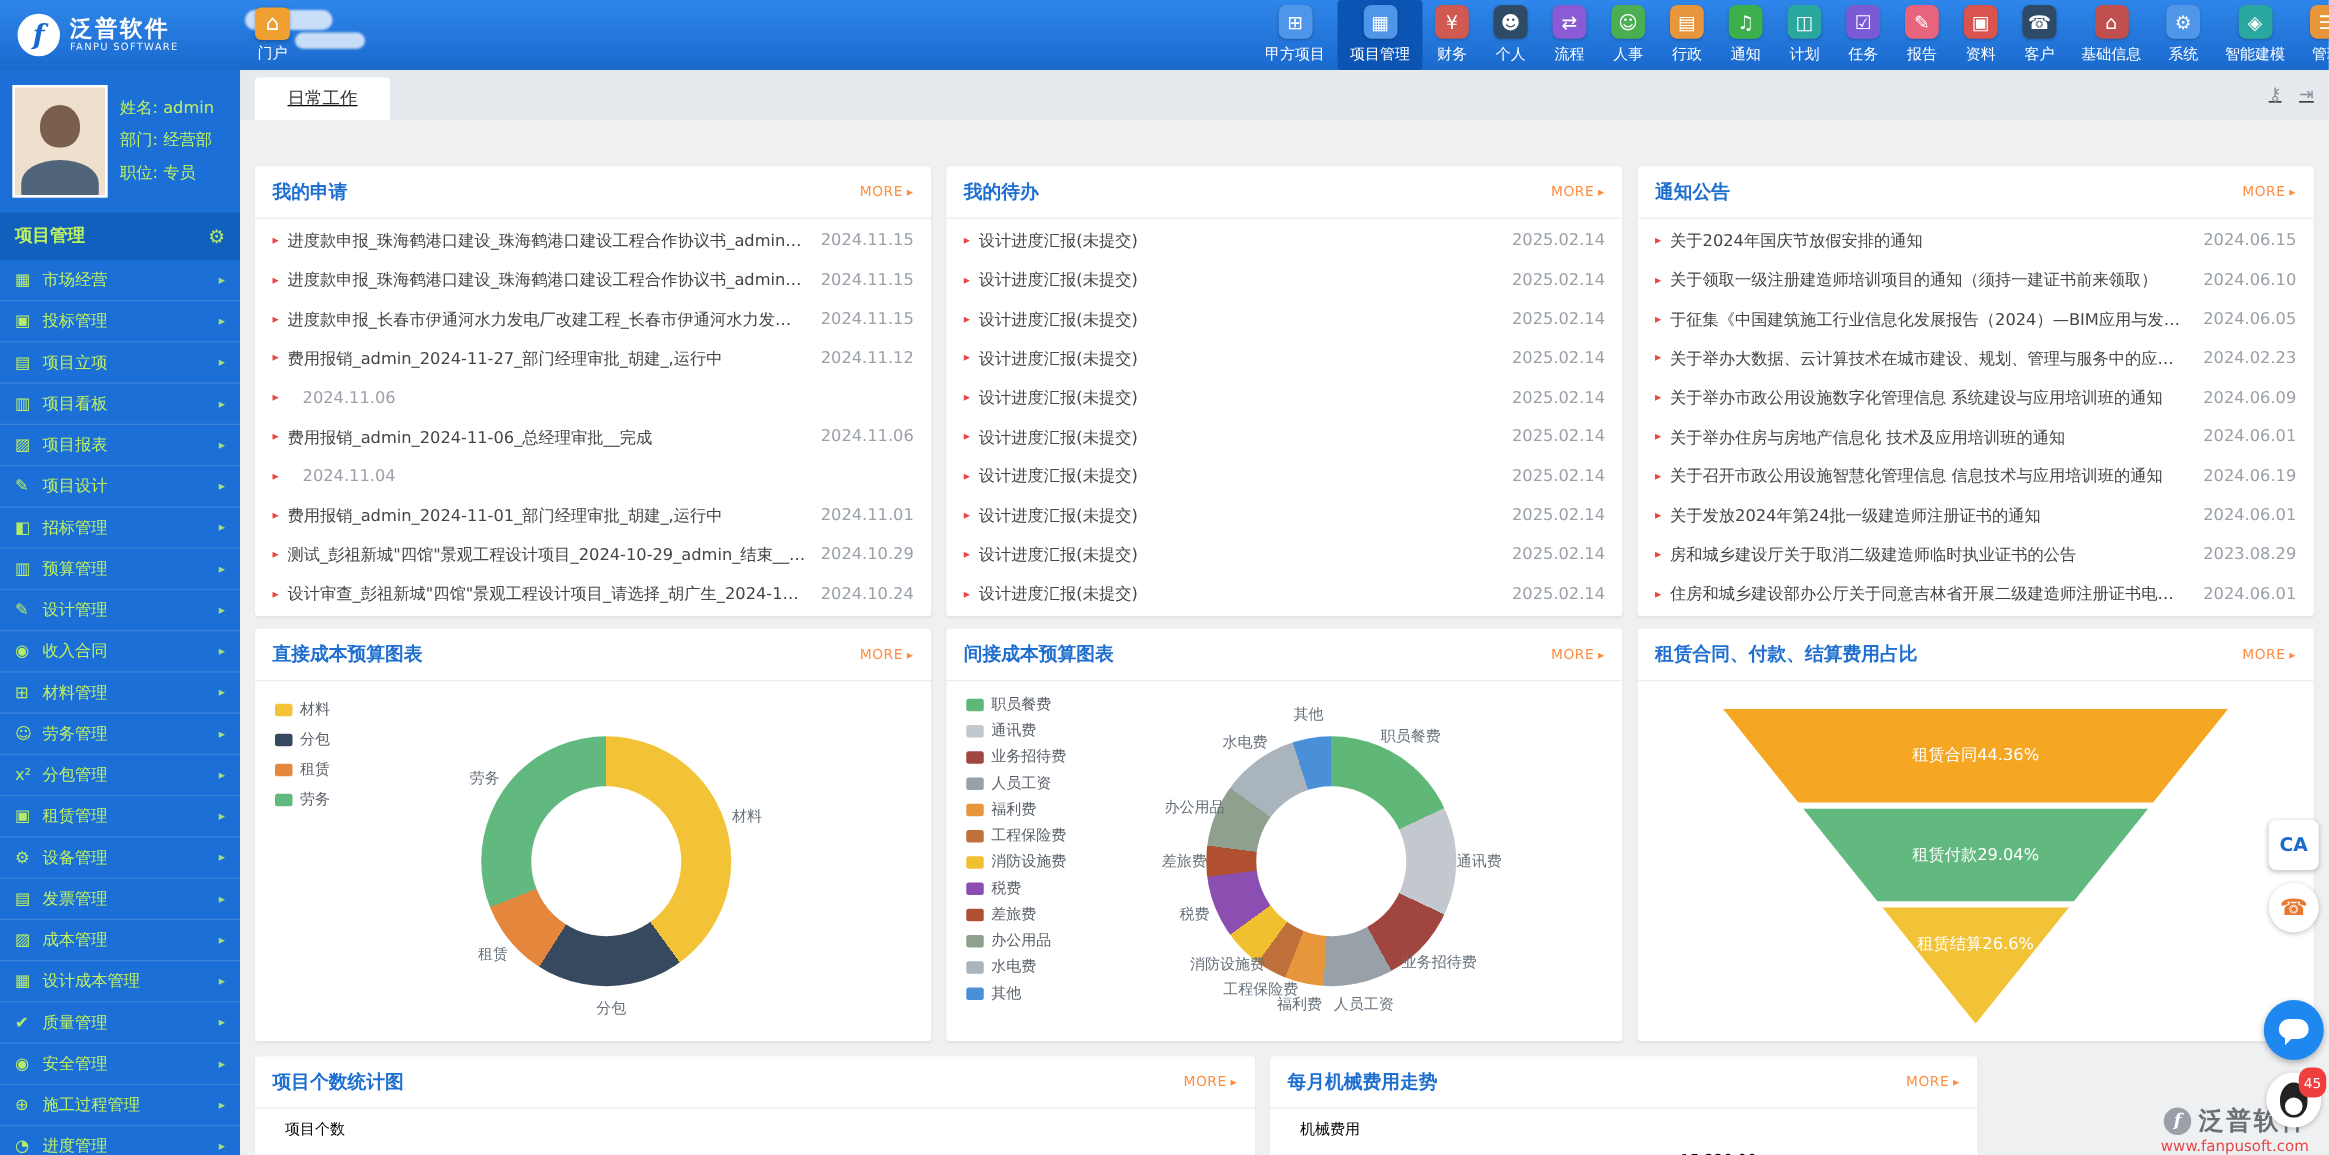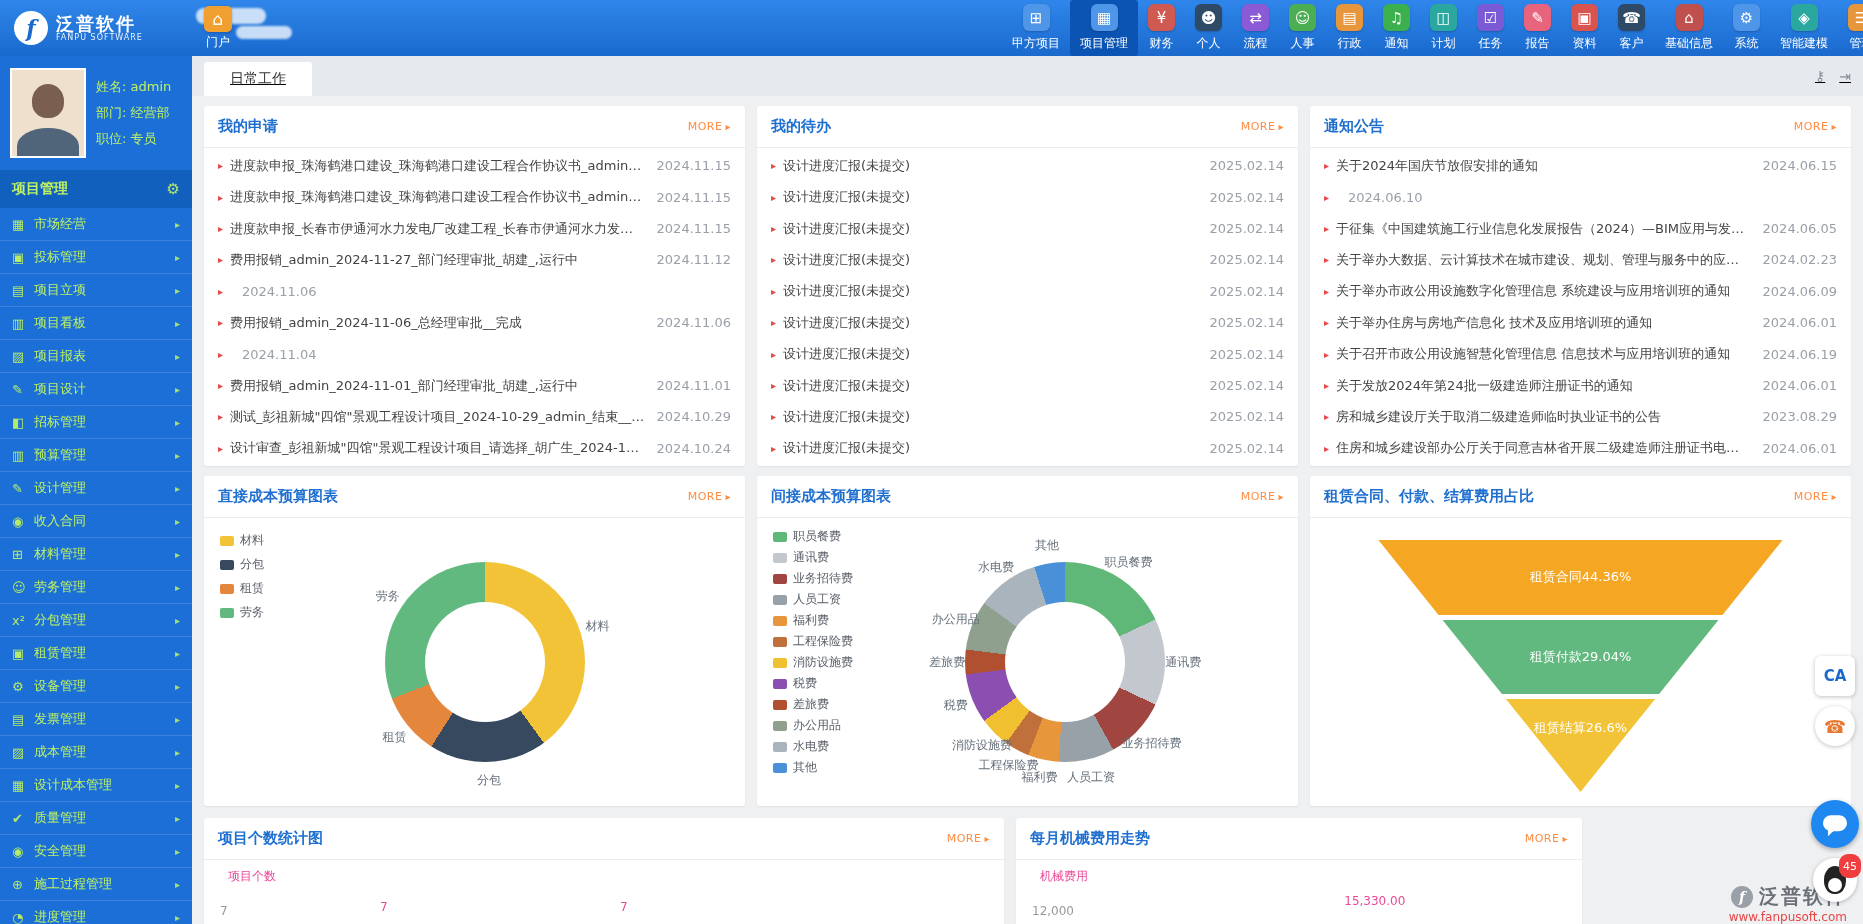--- a/index.html
+++ b/index.html
@@ -48,21 +48,21 @@
   
   .main { position:absolute; top:56px; left:192px; width:1671px; bottom:0; overflow:hidden; }
   .tabbar { height:40px; background:#e6e9ed; display:flex; align-items:flex-end; padding:0 12px; position:relative;text-decoration:underline; }
   .tab { height:34px; background:#fff; padding:0 26px; display:flex; align-items:center; font-size:14px; color:#333;
     border-radius:3px 3px 0 0; cursor:pointer; }
   .tab-tools { margin-left:auto; align-self:center; display:flex; gap:14px; color:#8a9099; font-size:14px; }
   .tab-tools span { cursor:pointer; }
 
   .row { display:flex; gap:12px; padding:0 12px; margin-top:10px; }
   .panel { background:#fff; border-radius:3px; box-shadow:0 1px 2px rgba(0,0,0,.07); display:flex; flex-direction:column; flex:1; min-width:0; }
-  .row1 .panel { height:360px; }
+  .row1 .panel { height:360px;margin-top:27px; }
   .row2 .panel { height:330px; }
   .row3 { margin-top:12px; }
   .row3 .panel { height:200px; flex:none; }
   .panel-a { width:800px; }
   .panel-b { width:566px; }
   .panel-hd { height:42px; flex:none; display:flex; align-items:center; justify-content:space-between;
     padding:0 14px; border-bottom:1px solid #ececec; }
   .panel-title { font-size:15px; font-weight:bold; color:#1f6fd0; }
   .more { font-size:11px; color:#ff8c40; letter-spacing:.5px; cursor:pointer; }
   .more::after { content:"▸"; margin-left:3px; font-size:10px; }
@@ -87,21 +87,21 @@
   .donut-2 { left:57%; }
   .donut-label { position:absolute; transform:translate(-50%,-50%); font-size:12px; color:#66707a; white-space:nowrap; z-index:4; }
 
   .funnel { position:absolute; left:50%; transform:translateX(-50%); top:22px; width:430px; height:252px;
     display:flex; flex-direction:column; gap:5px; clip-path:polygon(3% 0,97% 0,50% 100%); }
   .funnel-band { display:flex; align-items:center; justify-content:center; color:#fff; font-size:13px; }
   .funnel-band:nth-child(1) { height:78px; }
   .funnel-band:nth-child(2) { height:78px; }
   .funnel-band:nth-child(3) { height:96px; align-items:flex-start; padding-top:20px; }
 
-  .chart-txt { position:absolute; font-size:12px; color:#ec4899; white-space:nowrap; }
+  .chart-txt { position:absolute; font-size:12px; color:#000000; white-space:nowrap; }
   .axis-txt { color:#999; }
 
   
   .float-stack { position:fixed; right:4px; top:656px; display:flex; flex-direction:column; align-items:center; gap:10px; z-index:50; }
   .fw { cursor:pointer; }
   .fw-ca { width:40px; height:40px; background:#fff; border-radius:6px; box-shadow:0 1px 4px rgba(0,0,0,.25);
     display:flex; align-items:center; justify-content:center; color:#1a6ace; font-weight:bold; font-size:15px; }
   .fw-phone { width:40px; height:40px; background:#fff; border-radius:50%; box-shadow:0 1px 4px rgba(0,0,0,.25);
     display:flex; align-items:center; justify-content:center; color:#e87830; font-size:18px; }
   .fw-chat { margin-top:44px; width:48px; height:48px; border-radius:50%; background:#1e88f0; box-shadow:0 2px 5px rgba(0,0,0,.3); position:relative; }
@@ -505,20 +505,21 @@
         <span class="more">MORE</span>
       </header>
       <div class="panel-list">
           <div class="list-row">
           <span class="bullet">▸</span>
           <span class="item-text">关于2024年国庆节放假安排的通知</span>
           <span class="item-date">2024.06.15</span>
         </div>
           <div class="list-row">
           <span class="bullet">▸</span>
+          <span class="item-text">关于领取一级注册建造师培训项目的通知（须持一建证书前来领取）</span>
           <span class="item-date">2024.06.10</span>
         </div>
           <div class="list-row">
           <span class="bullet">▸</span>
           <span class="item-text">于征集《中国建筑施工行业信息化发展报告（2024）—BIM应用与发展》材料...</span>
           <span class="item-date">2024.06.05</span>
         </div>
           <div class="list-row">
           <span class="bullet">▸</span>
           <span class="item-text">关于举办大数据、云计算技术在城市建设、规划、管理与服务中的应用培训班...</span>

